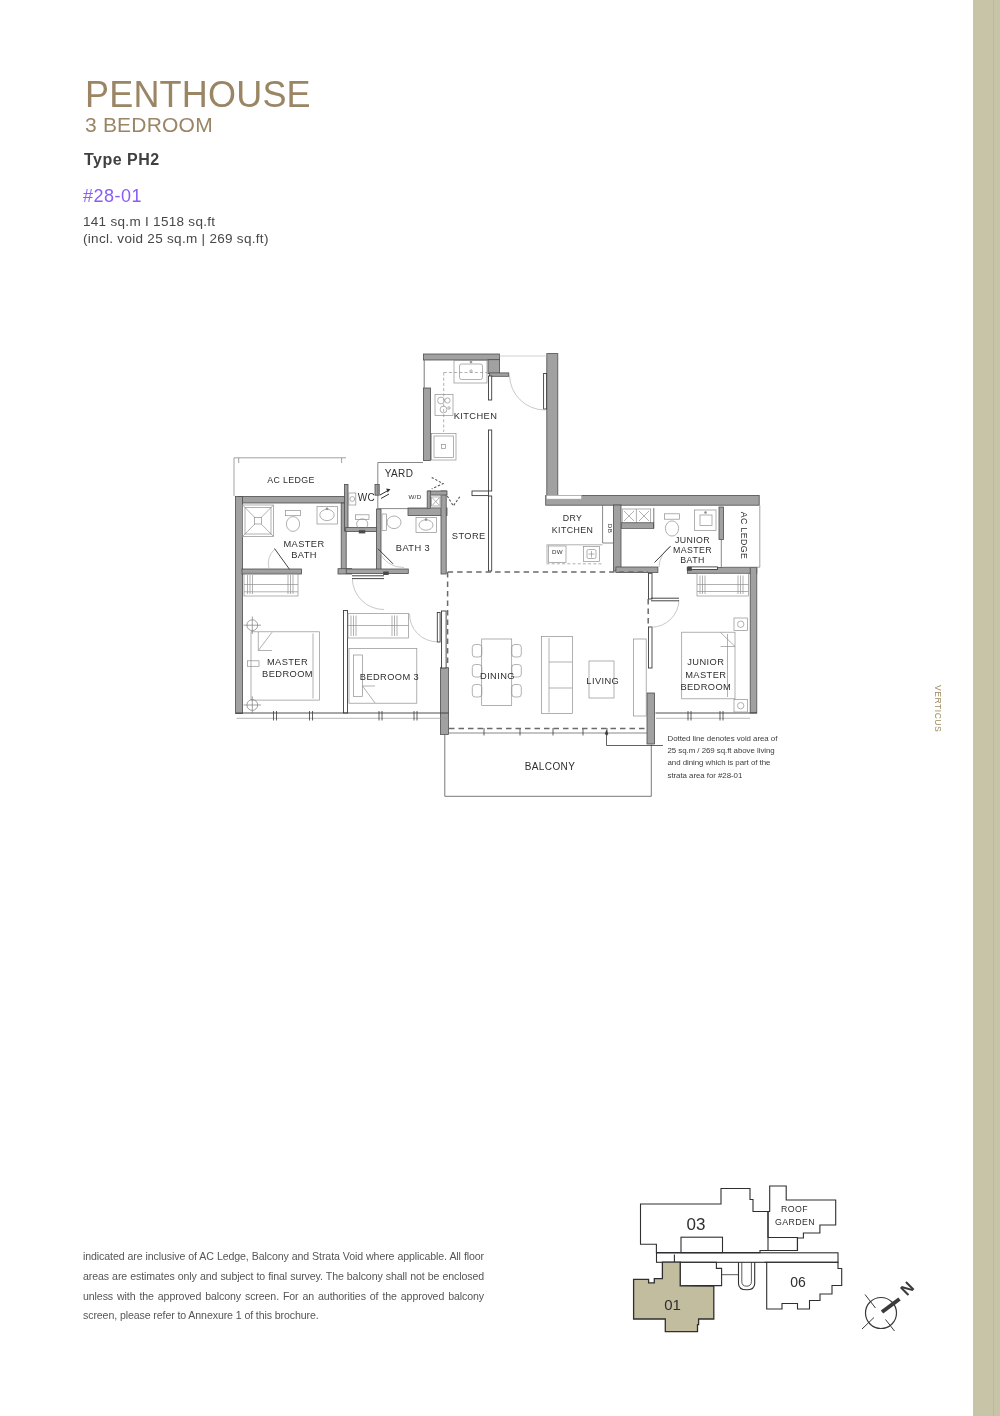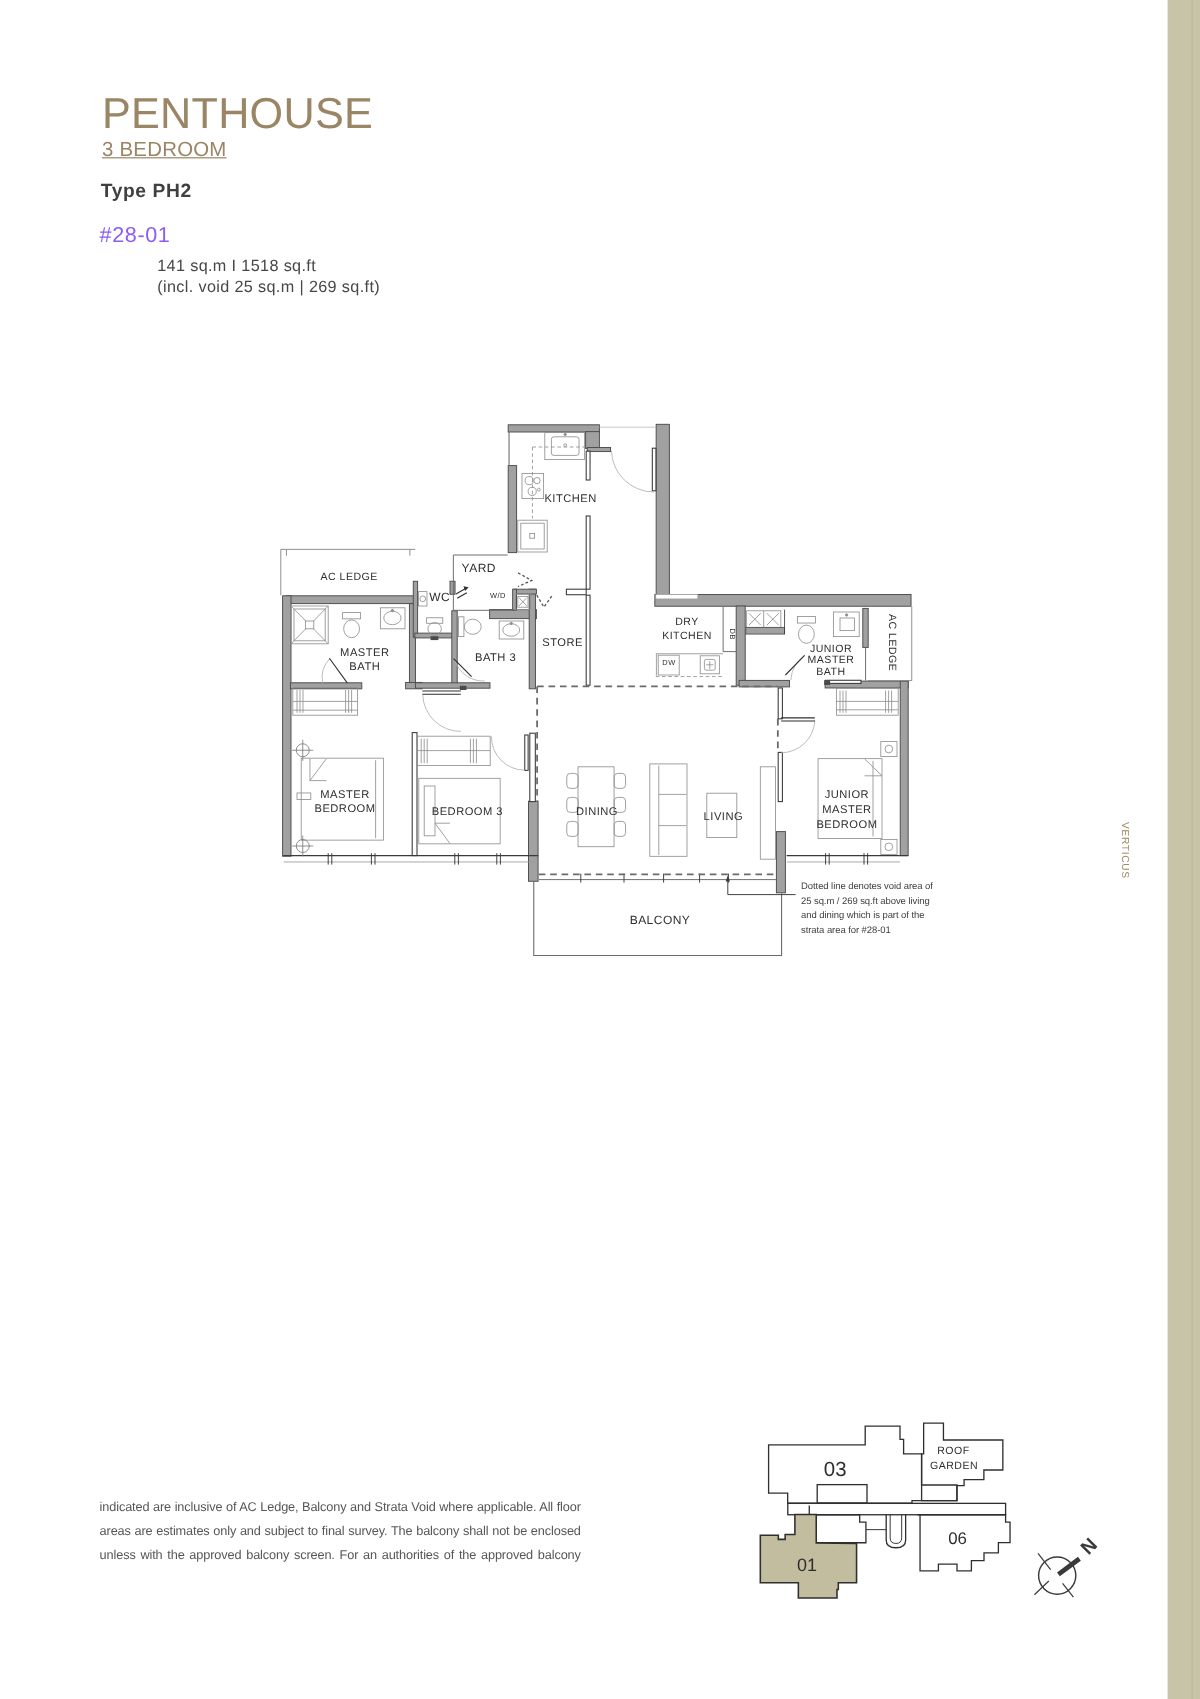--- a/index.html
+++ b/index.html
@@ -2,44 +2,45 @@
 <html><head>
 <meta charset="utf-8">
 <style>
   html,body{margin:0;padding:0;}
   body{width:1000px;height:1416px;position:relative;background:#ffffff;overflow:hidden;
        font-family:"Liberation Sans",sans-serif;}
   .abs{position:absolute;}
   #band{left:973px;top:0;width:27px;height:1416px;background:#c7c4a7;}
   #bandline{left:993px;top:0;width:1px;height:1416px;background:#bdbA9b;}
   #h1{left:85px;top:80px;font-size:36px;line-height:30px;color:#9a8565;letter-spacing:0.2px;}
-  #h2{left:85px;top:115px;font-size:17px;line-height:20px;color:#9a8565;letter-spacing:0.2px;text-decoration:underline;}
+  #h2{left:85px;top:115px;font-size:21px;line-height:20px;color:#9a8565;letter-spacing:0.2px;}
   #h3{left:84px;top:148px;font-size:16px;line-height:24px;color:#404040;letter-spacing:0.5px;font-weight:bold;}
   #h4{left:83px;top:187px;font-size:18px;line-height:19px;color:#8b5cf6;letter-spacing:0.5px;}
-  #h5{left:83px;top:214px;font-size:13.5px;line-height:16.8px;color:#474747;letter-spacing:0.3px;margin-left:48px;}
+  #h5{left:83px;top:214px;font-size:13.5px;line-height:16.8px;color:#474747;letter-spacing:0.3px;}
   #disc{left:83px;top:1247px;width:401px;font-size:10.6px;line-height:19.8px;color:#565656;letter-spacing:-0.1px;}
   #disc .j{text-align:justify;text-align-last:justify;}
   #disc .l{text-align:left;}
   #vert{left:943px;top:685px;font-size:8.5px;letter-spacing:0.55px;color:#9c8a5f;
         transform:rotate(90deg);transform-origin:0 0;white-space:nowrap;}
 </style>
 </head>
 <body>
 <div class="abs" id="band"></div>
 <div class="abs" id="bandline"></div>
 <div class="abs" id="h1">PENTHOUSE</div>
 <div class="abs" id="h2">3 BEDROOM</div>
 <div class="abs" id="h3">Type PH2</div>
 <div class="abs" id="h4">#28-01</div>
 <div class="abs" id="h5">141 sq.m I 1518 sq.ft<br>(incl. void 25 sq.m | 269 sq.ft)</div>
 <div class="abs" id="vert">VERTICUS</div>
 <div class="abs" id="disc">
 <div class="j">indicated are inclusive of AC Ledge, Balcony and Strata Void where applicable. All floor</div>
 <div class="j">areas are estimates only and subject to final survey. The balcony shall not be enclosed</div>
 <div class="j">unless with the approved balcony screen. For an authorities of the approved balcony</div>
+<div class="l">screen, please refer to Annexure 1 of this brochure.</div>
 </div>
 <svg class="abs" style="left:0;top:0" width="1000" height="1416" viewBox="0 0 1000 1416">
 <g fill="#a1a1a1" stroke="#4d4d4d" stroke-width="0.8">
 
   <rect x="423.5" y="354" width="76" height="6"></rect>
   <rect x="488" y="359.7" width="11.5" height="14"></rect>
   <rect x="489.4" y="372.9" width="19.4" height="3.4"></rect>
   <rect x="546.8" y="353.6" width="11" height="141.8"></rect>
   <rect x="423.5" y="388" width="7" height="72.5"></rect>
 

